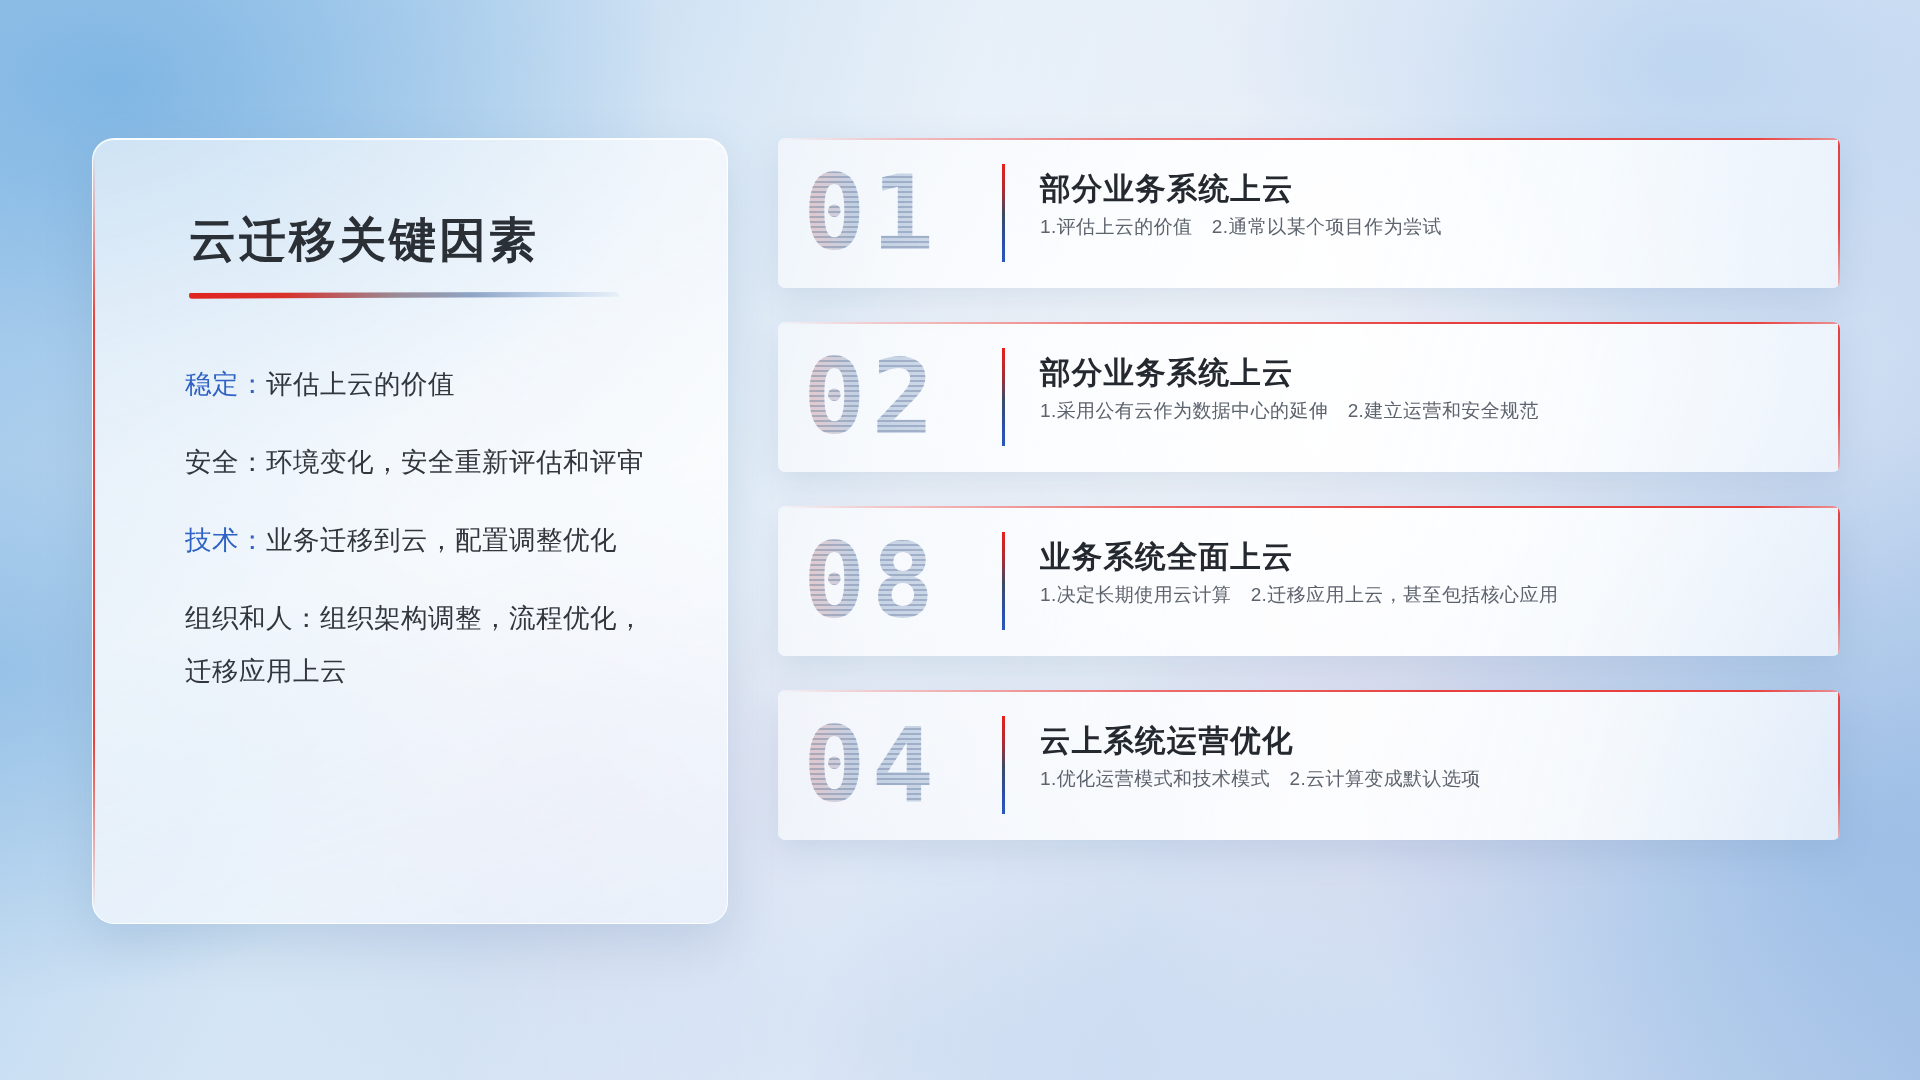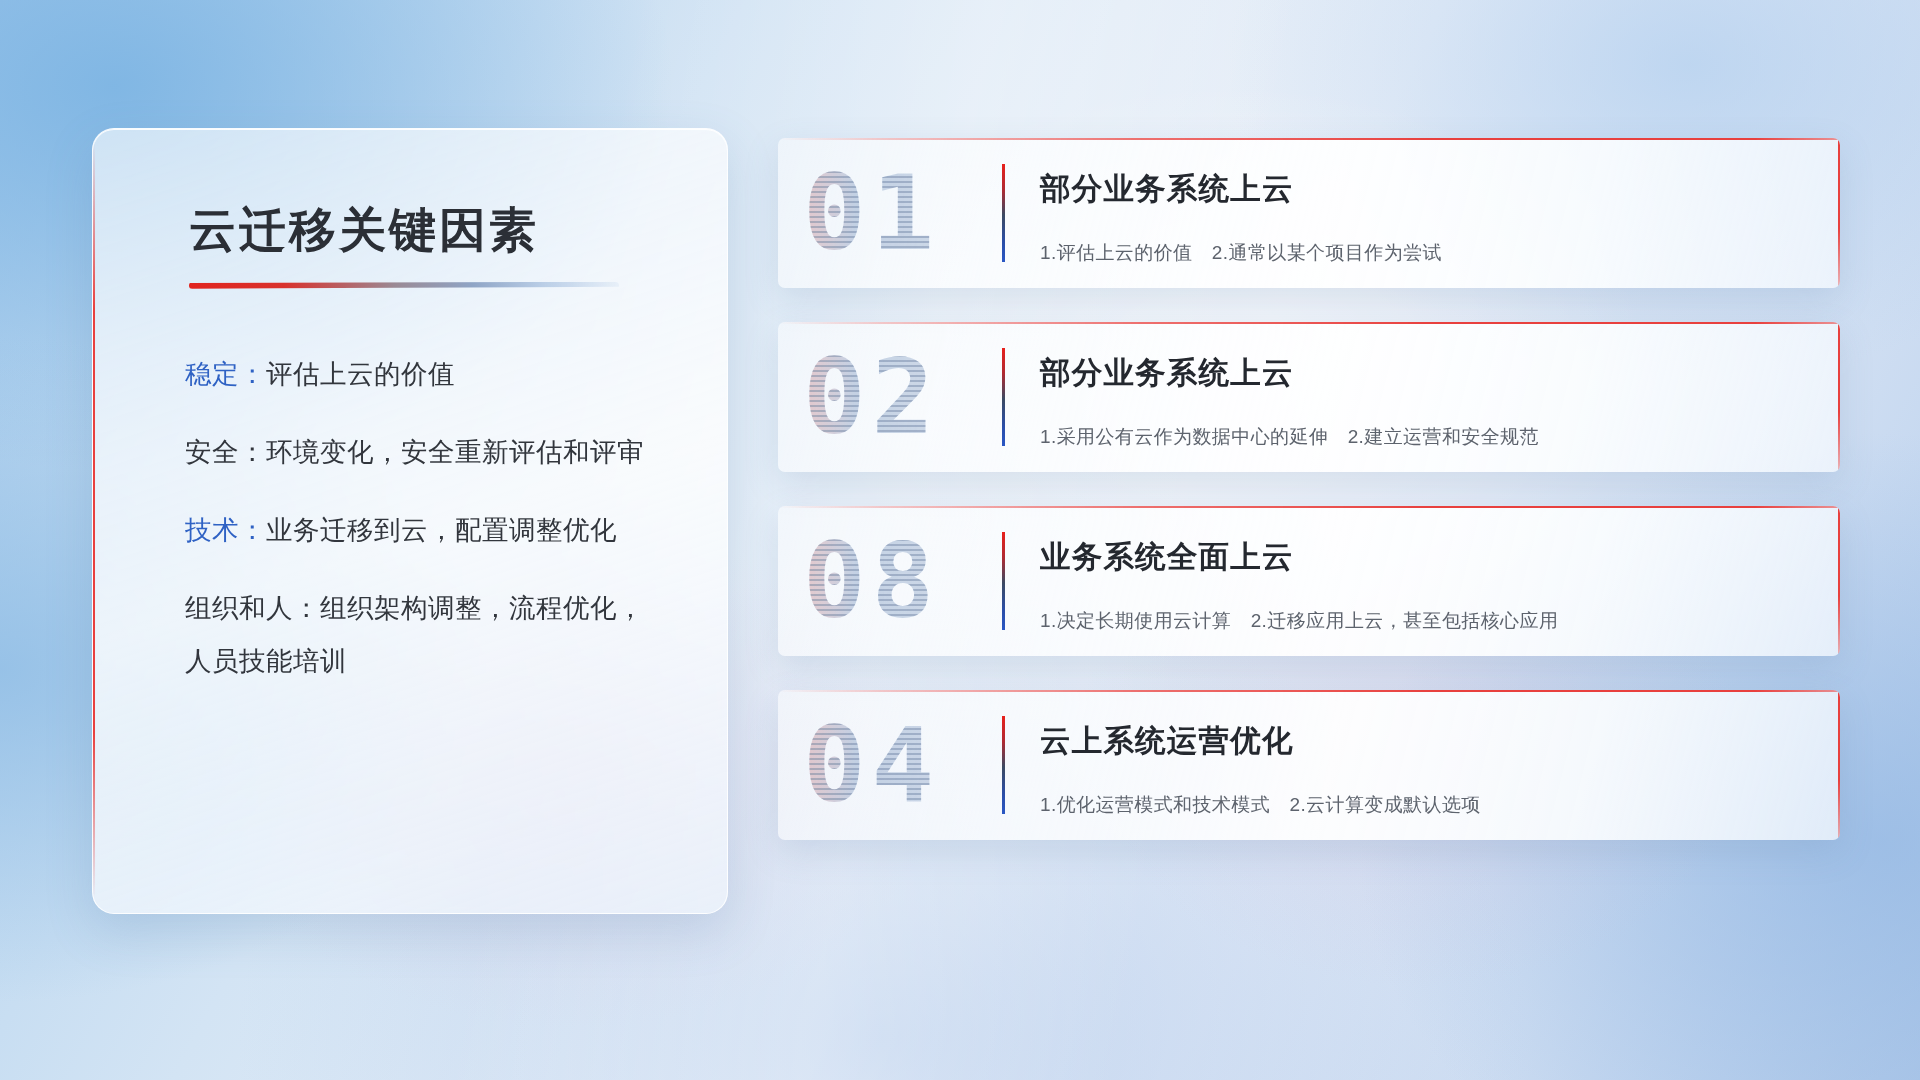--- a/index.html
+++ b/index.html
@@ -53,21 +53,21 @@
   .bg-sheen {
     background:linear-gradient(100deg, rgba(255,255,255,0) 30%, rgba(255,255,255,.30) 47%, rgba(255,255,255,0) 62%);
   }
 
   
   #stage { position:absolute; inset:0; }
 
   
   #left-card {
     position:absolute;
-    left:92px; top:128px;
+    left:92px; top:138px;
     width:636px; height:786px;
     border-radius:22px;
     background:linear-gradient(162deg,
       rgba(255,255,255,.60) 0%,
       rgba(252,253,255,.72) 28%,
       rgba(255,255,255,.80) 52%,
       rgba(250,252,255,.70) 76%,
       rgba(244,249,255,.60) 100%);
     border:1px solid rgba(255,255,255,.85);
     box-shadow:0 18px 48px rgba(86,124,170,.20), inset 0 1px 0 rgba(255,255,255,.9);
@@ -189,21 +189,21 @@
   .step-body { position:absolute; left:262px; top:32px; right:40px; }
   .step-title {
     font-size:30.5px;
     font-weight:700;
     color:#24282f;
     letter-spacing:1.2px;
     line-height:1.2;
     white-space:nowrap;
   }
   .step-desc {
-    margin-top:34px;
+    margin-top:8px;
     font-size:19px;
     color:#5d636d;
     letter-spacing:.4px;
     line-height:1.3;
     white-space:nowrap;
   }
 </style>
 </head>
 <body>
 
@@ -234,21 +234,21 @@
         <div class="factor-row">
           <span class="f-label plain">安全：</span><span class="f-text">环境变化，安全重新评估和评审</span>
         </div>
         <div class="factor-row">
           <span class="f-label">技术：</span><span class="f-text">业务迁移到云，配置调整优化</span>
         </div>
         <div class="factor-row wrapline">
           <span class="f-label plain">组织和人：</span><span class="f-text">组织架构调整，流程优化，</span>
         </div>
         <div class="factor-row contline">
-          <span class="f-text">人员技能培训</span>
+          <span class="f-text">迁移应用上云</span>
         </div>
       </div>
     </div>
   </div>
 
   <div id="steps">
 
     <div class="step-card">
       <div class="step-num">01</div>
       <div class="step-divider"></div>

